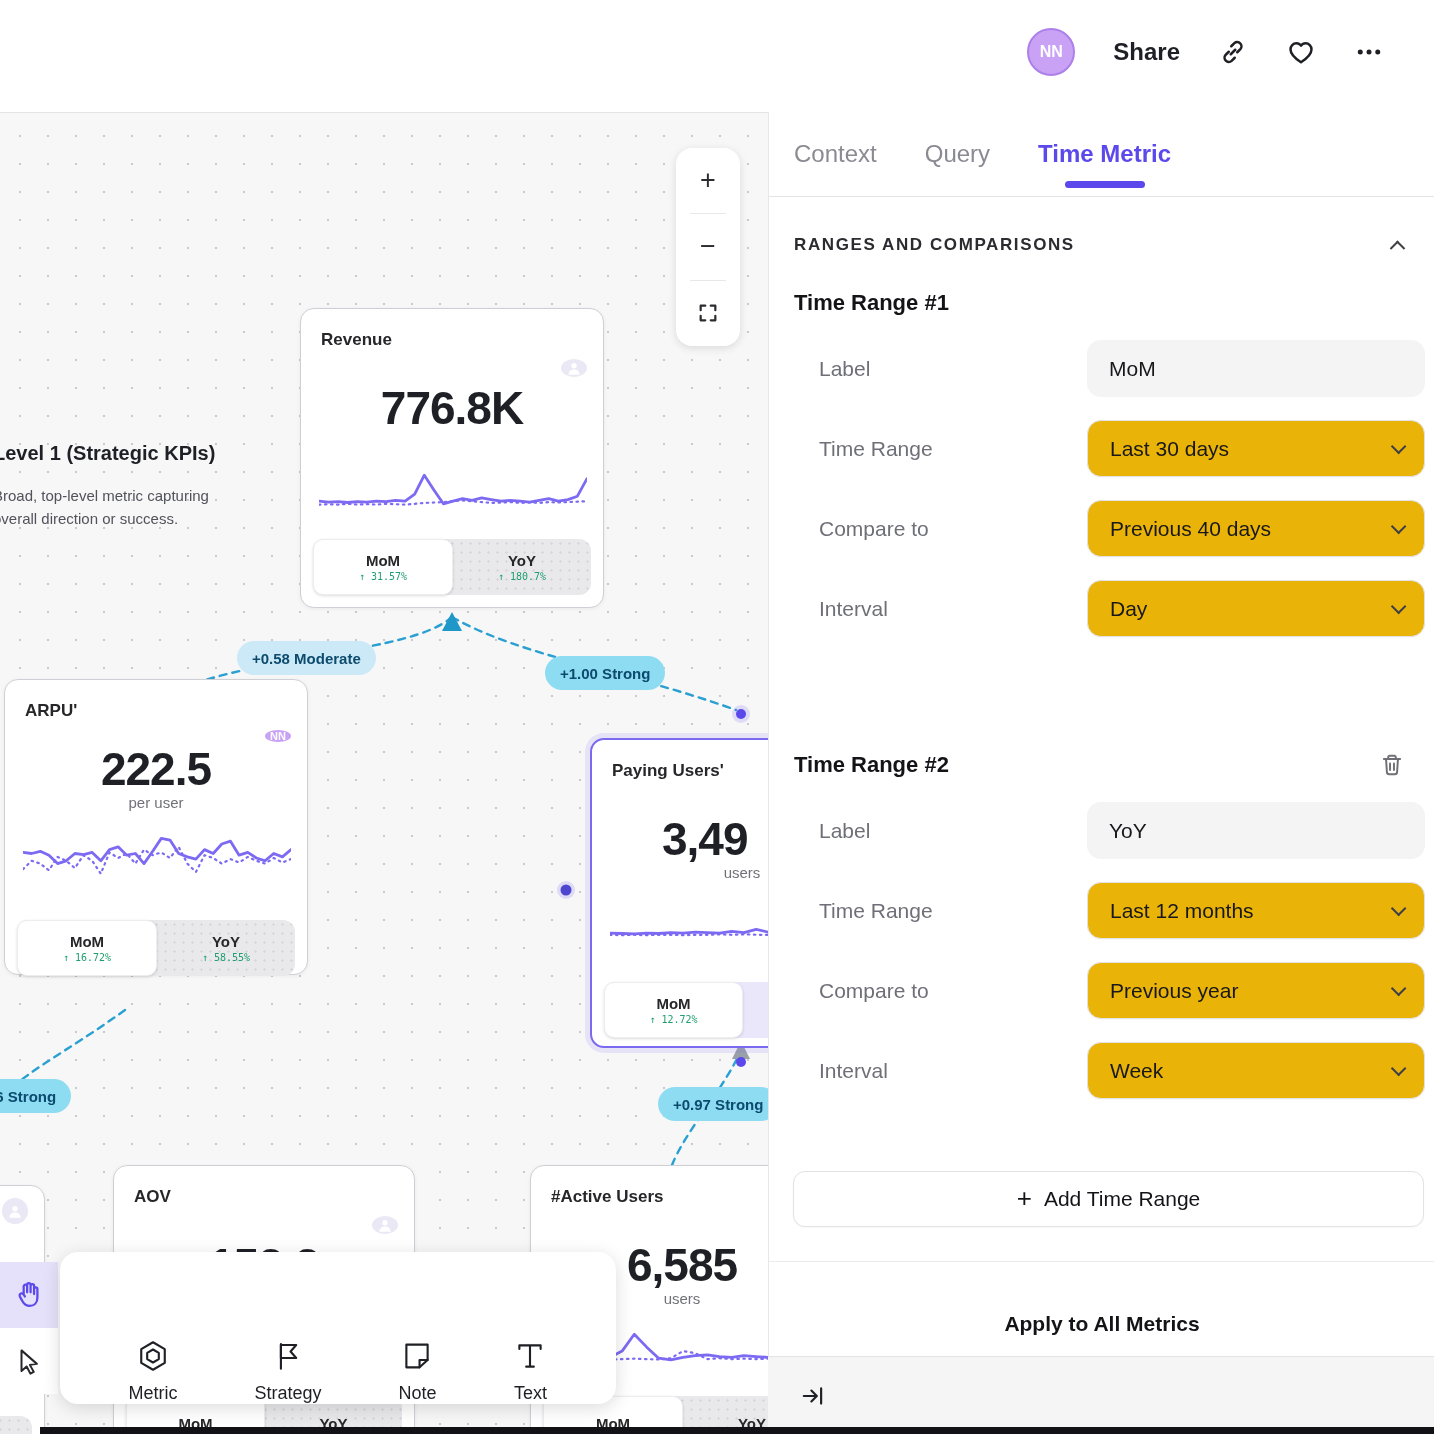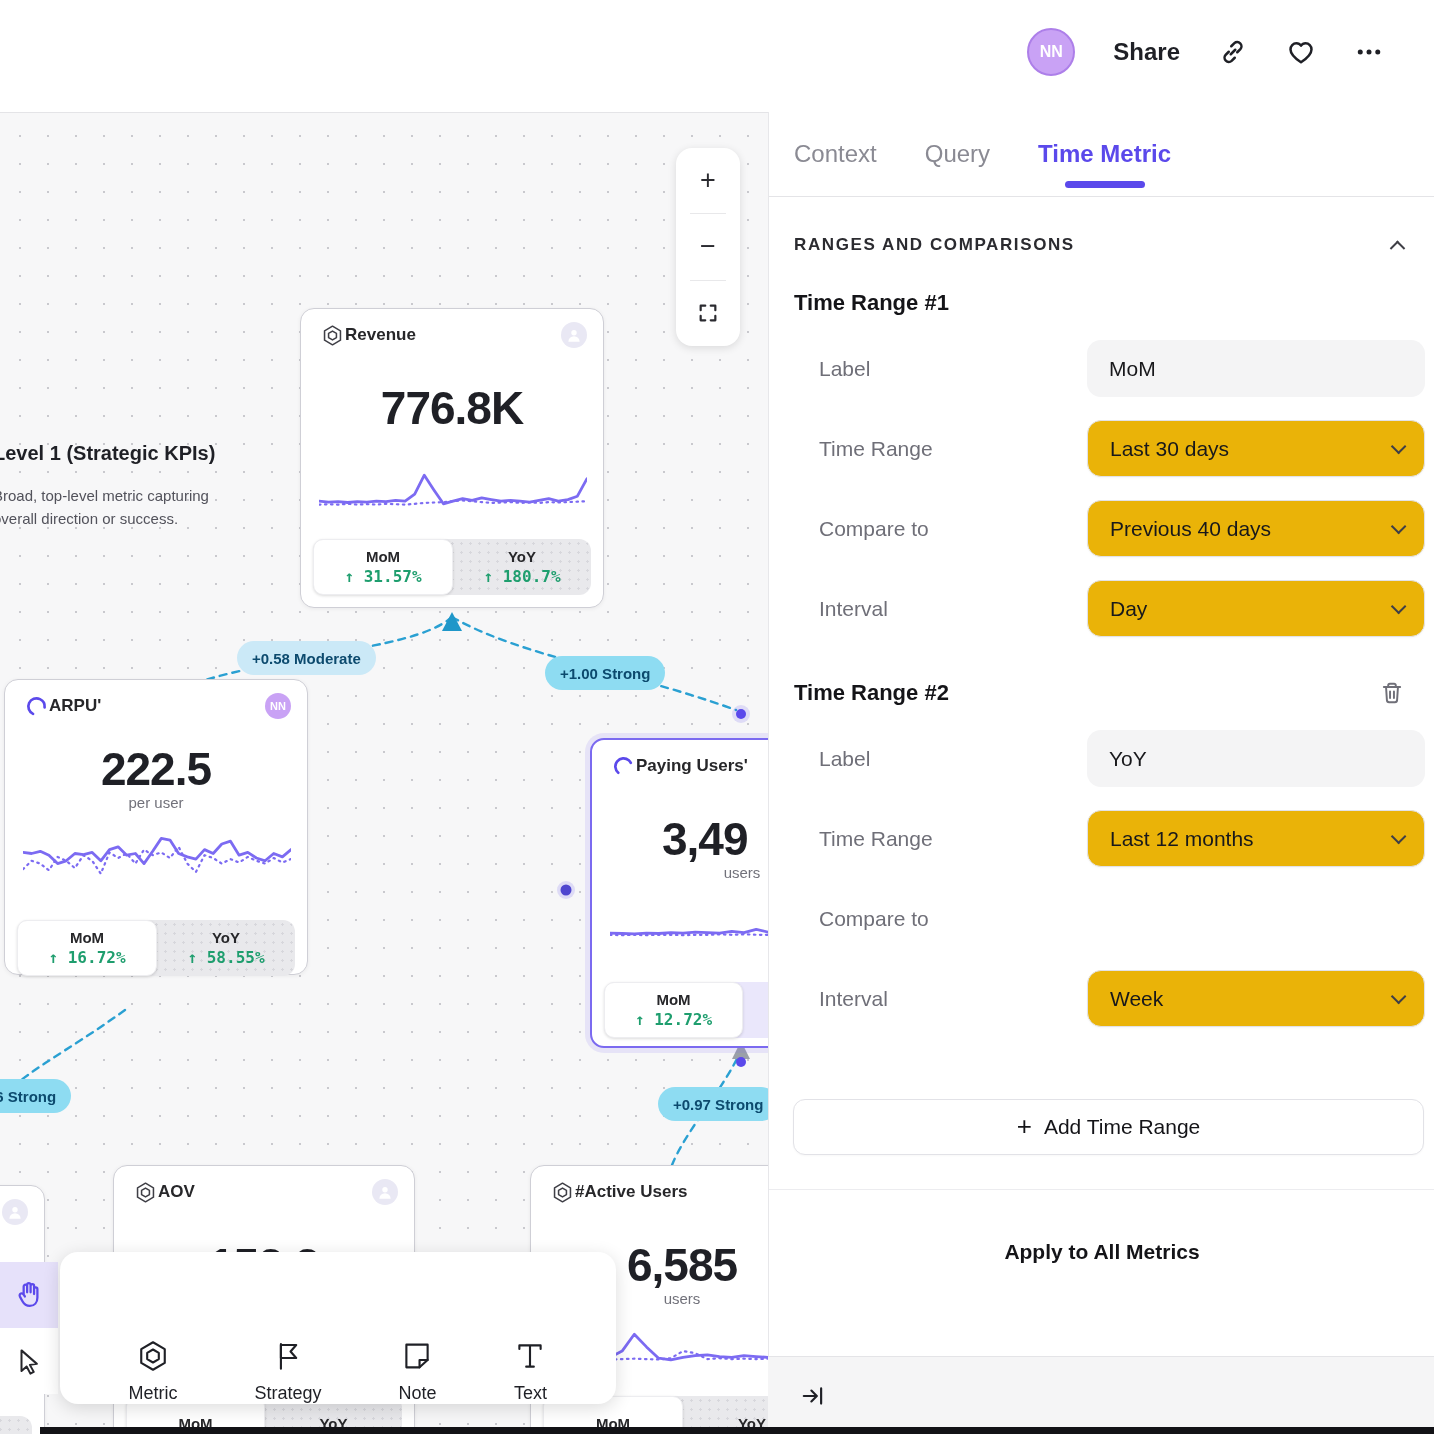--- a/index.html
+++ b/index.html
@@ -36,36 +36,36 @@
   .zoomctl { position:absolute; left:676px; top:36px; width:64px; height:198px; background:#fff;
     border-radius:16px; box-shadow:0 2px 8px rgba(0,0,0,.12); z-index:10;
     display:flex; flex-direction:column; align-items:center; }
   .zoomctl .zbtn { flex:1; width:100%; display:flex; align-items:center; justify-content:center;
     font-size:27px; font-weight:500; color:#2b2b30; cursor:pointer; }
   .zoomctl .zdiv { width:36px; height:1px; background:#e8e8ea; }
 
   
   .card { position:absolute; width:304px; height:300px; background:#fff; border:1px solid #cfcfd6;
     border-radius:14px; box-shadow:0 1px 4px rgba(0,0,0,.06); z-index:5; }
-  .card-head { position:absolute; left:20px; right:16px; top:12px; height:28px; display:flex; align-items:center; gap:1px; }
+  .card-head { position:absolute; left:20px; right:16px; top:12px; height:28px; display:flex; align-items:flex-start; gap:9px;flex-direction:column; }
   .card-title { font-size:17px; font-weight:700; color:#27272a; white-space:nowrap; }
   .card-avatar { margin-left:auto; width:26px; height:26px; border-radius:50%; background:#e9e8f4;
     display:flex; align-items:center; justify-content:center; }
   .card-avatar.nn { background:#c9a2f5; color:#fff; font-size:11px; font-weight:700; }
   .card-value { position:absolute; left:0; width:100%; top:72px; text-align:center; font-size:46px;
     font-weight:800; letter-spacing:-1px; color:#1f2026; }
   .card-unit { position:absolute; left:0; width:100%; top:124px; text-align:center; font-size:15px; color:#71717a; }
   .spark { position:absolute; left:18px; top:158px; width:268px; height:50px; }
   .toggle { position:absolute; left:12px; right:12px; top:230px; height:56px; background:#e9e9ec;
     border-radius:12px; display:flex;
     background-image:radial-gradient(#d7d7dc 1px, transparent 1.1px); background-size:9px 9px; }
   .seg { flex:1; display:flex; flex-direction:column; align-items:center; justify-content:center; gap:2px; border-radius:10px; cursor:pointer; }
   .seg.active { background:#fff; box-shadow:0 1px 3px rgba(0,0,0,.14); border:1px solid #ededf0; }
   .seg-label { font-size:15px; font-weight:700; color:#27272a; }
-  .seg-delta { font-family:"DejaVu Sans Mono", monospace; font-size:16px; font-weight:700; color:#1e9e6e; }
+  .seg-delta { font-family:"DejaVu Sans Mono", monospace; font-size:10px; font-weight:400; color:#1e9e6e; }
 
   .card.revenue { left:300px; top:196px; }
   .card.arpu    { left:4px;   top:567px; height:296px; }
   .card.arpu .card-value { top:62px; }
   .card.arpu .card-unit  { top:114px; }
   .card.arpu .spark { top:146px; height:64px; }
   .card.arpu .toggle { top:240px; }
   .card.paying  { left:590px; top:626px; height:310px; border:2px solid #7b6af0;
     box-shadow:0 0 0 5px rgba(124,108,240,.14); }
   .card.paying .card-value { text-align:left; padding-left:70px; }
@@ -98,21 +98,21 @@
     bottom:8px; width:80px; height:7px; border-radius:4px; background:#5b49eb; }
 
   .panel-body { position:absolute; left:0; top:197px; width:666px; }
   .section-row { margin:38px 32px 0 25px; display:flex; align-items:center; justify-content:space-between; }
   .section-title { font-size:17px; font-weight:700; letter-spacing:1.6px; color:#2b2b30; }
   .chev { width:11px; height:11px; border-right:2.4px solid #3f3f46; border-bottom:2.4px solid #3f3f46; display:inline-block; }
   .chev.up { transform:rotate(-135deg) translate(-2px,-2px); }
   .chev.down { transform:rotate(45deg) translateY(-3px); }
   .tr-title-row { margin:34px 30px 0 25px; height:28px; display:flex; align-items:center; justify-content:space-between; }
   .tr-title { font-size:22px; font-weight:700; color:#141418; }
-  .tr2 { margin-top:42px; }
+  .tr2 { margin-top:114px; }
   .frow { margin:23px 10px 0 50px; height:57px; display:flex; align-items:center; }
   .frow:first-of-type { margin-top:28px; }
   .flabel { width:268px; font-size:21px; color:#6f6f78; }
   .fctl { width:338px; height:57px; border-radius:14px; display:flex; align-items:center; padding:0 22px; font-size:21px; color:#18181b; }
   .fctl.input { background:#f4f4f5; }
   .fctl.select { background:#eab308; border:1px solid #e2e2e7; justify-content:space-between; cursor:pointer;
     box-shadow:0 1px 2px rgba(0,0,0,.03); }
   .addbtn { margin:72px 11px 0 24px; height:56px; border:1px solid #e2e2e7; border-radius:12px; background:#fff;
     display:flex; align-items:center; justify-content:center; gap:12px; font-size:21px; font-weight:500;
     color:#141418; cursor:pointer; box-shadow:0 1px 2px rgba(0,0,0,.03); }
@@ -456,20 +456,24 @@
       </div>
       <div class="frow">
         <span class="flabel">Time Range</span>
         <div class="fctl select">
           <span>Last 12 months</span>
           <span class="chev down"></span>
         </div>
       </div>
       <div class="frow">
         <span class="flabel">Compare to</span>
+        <div class="fctl select">
+          <span>Previous year</span>
+          <span class="chev down"></span>
+        </div>
       </div>
       <div class="frow">
         <span class="flabel">Interval</span>
         <div class="fctl select">
           <span>Week</span>
           <span class="chev down"></span>
         </div>
       </div>
 
       <div class="addbtn">

